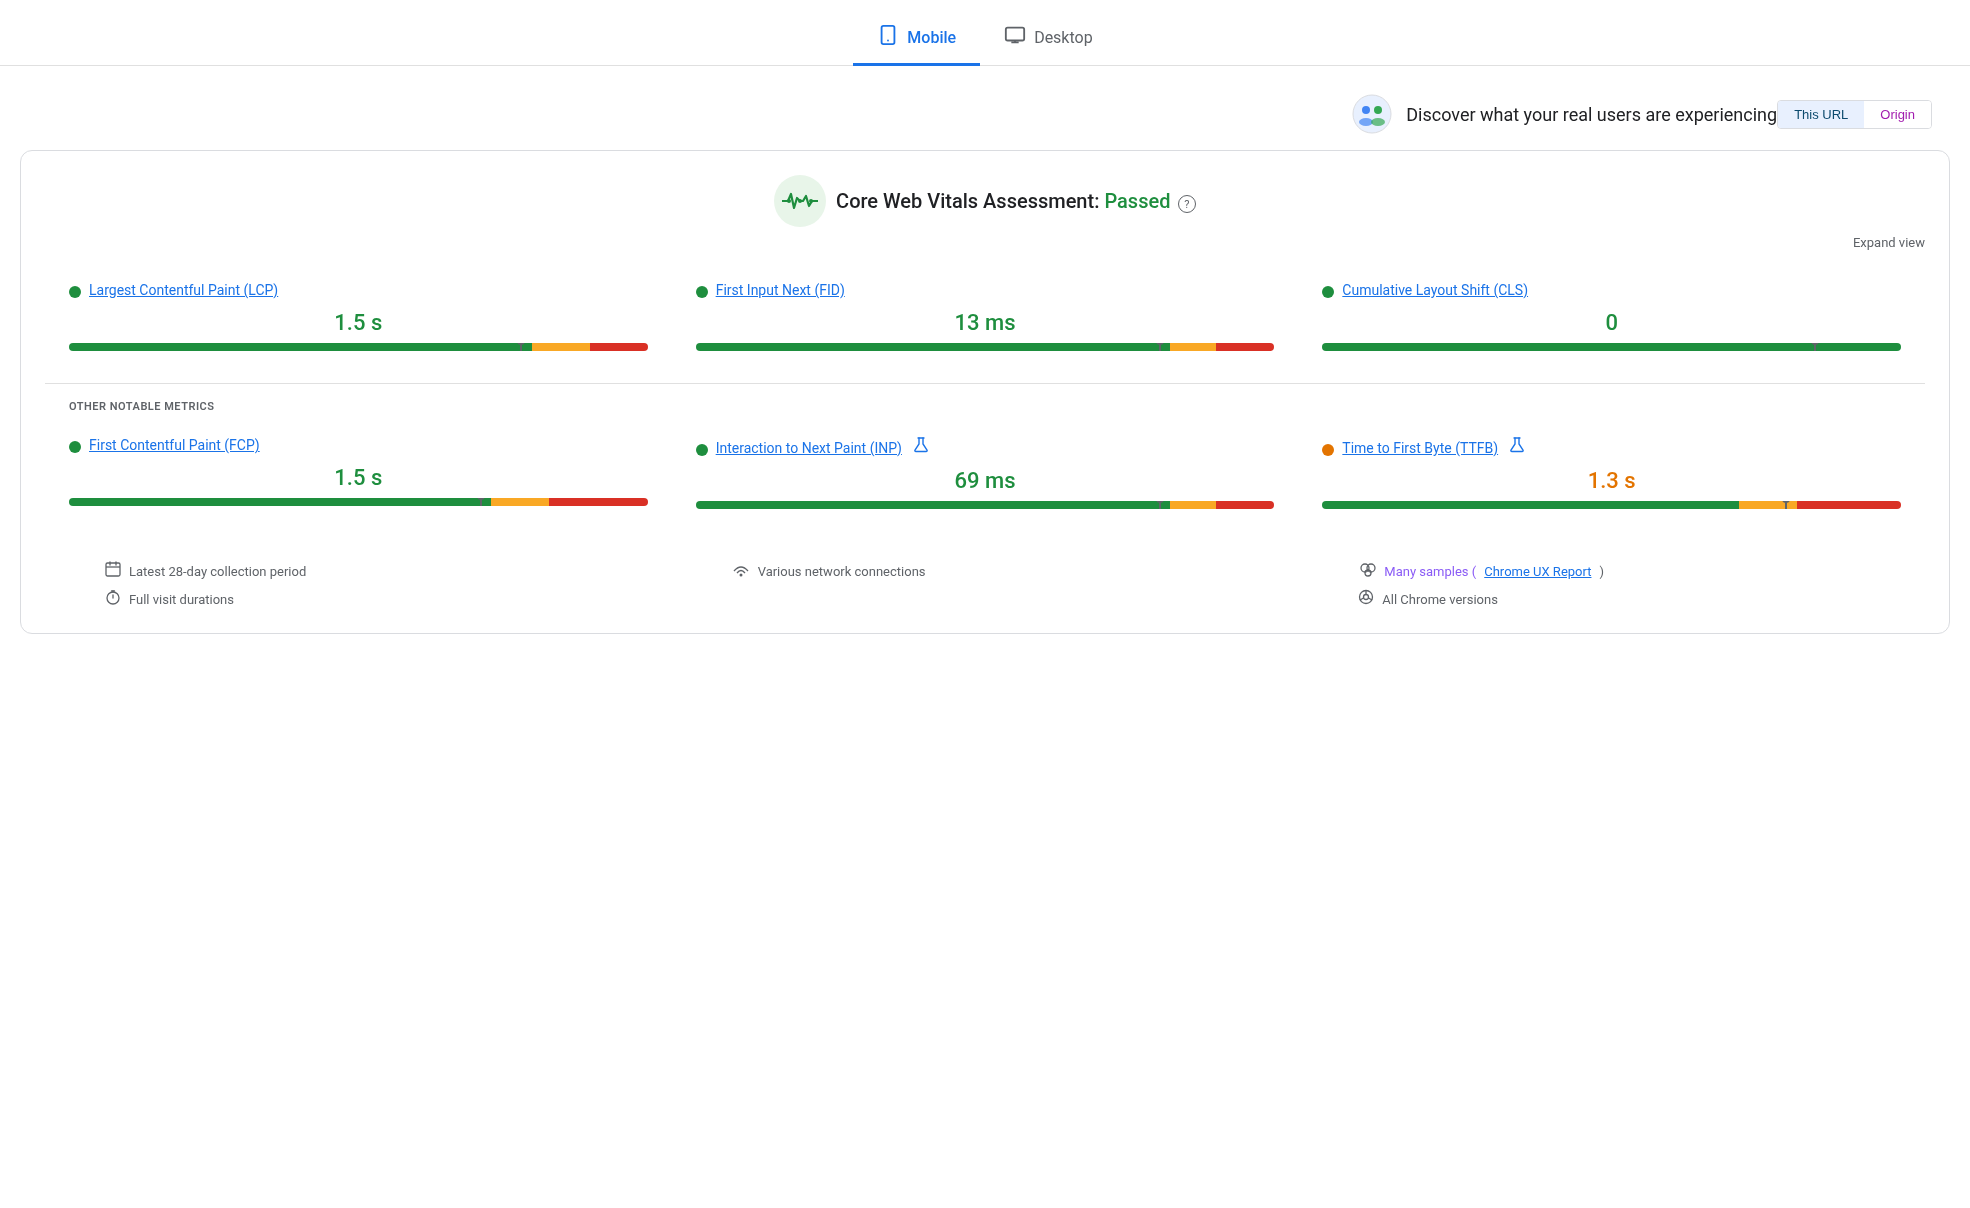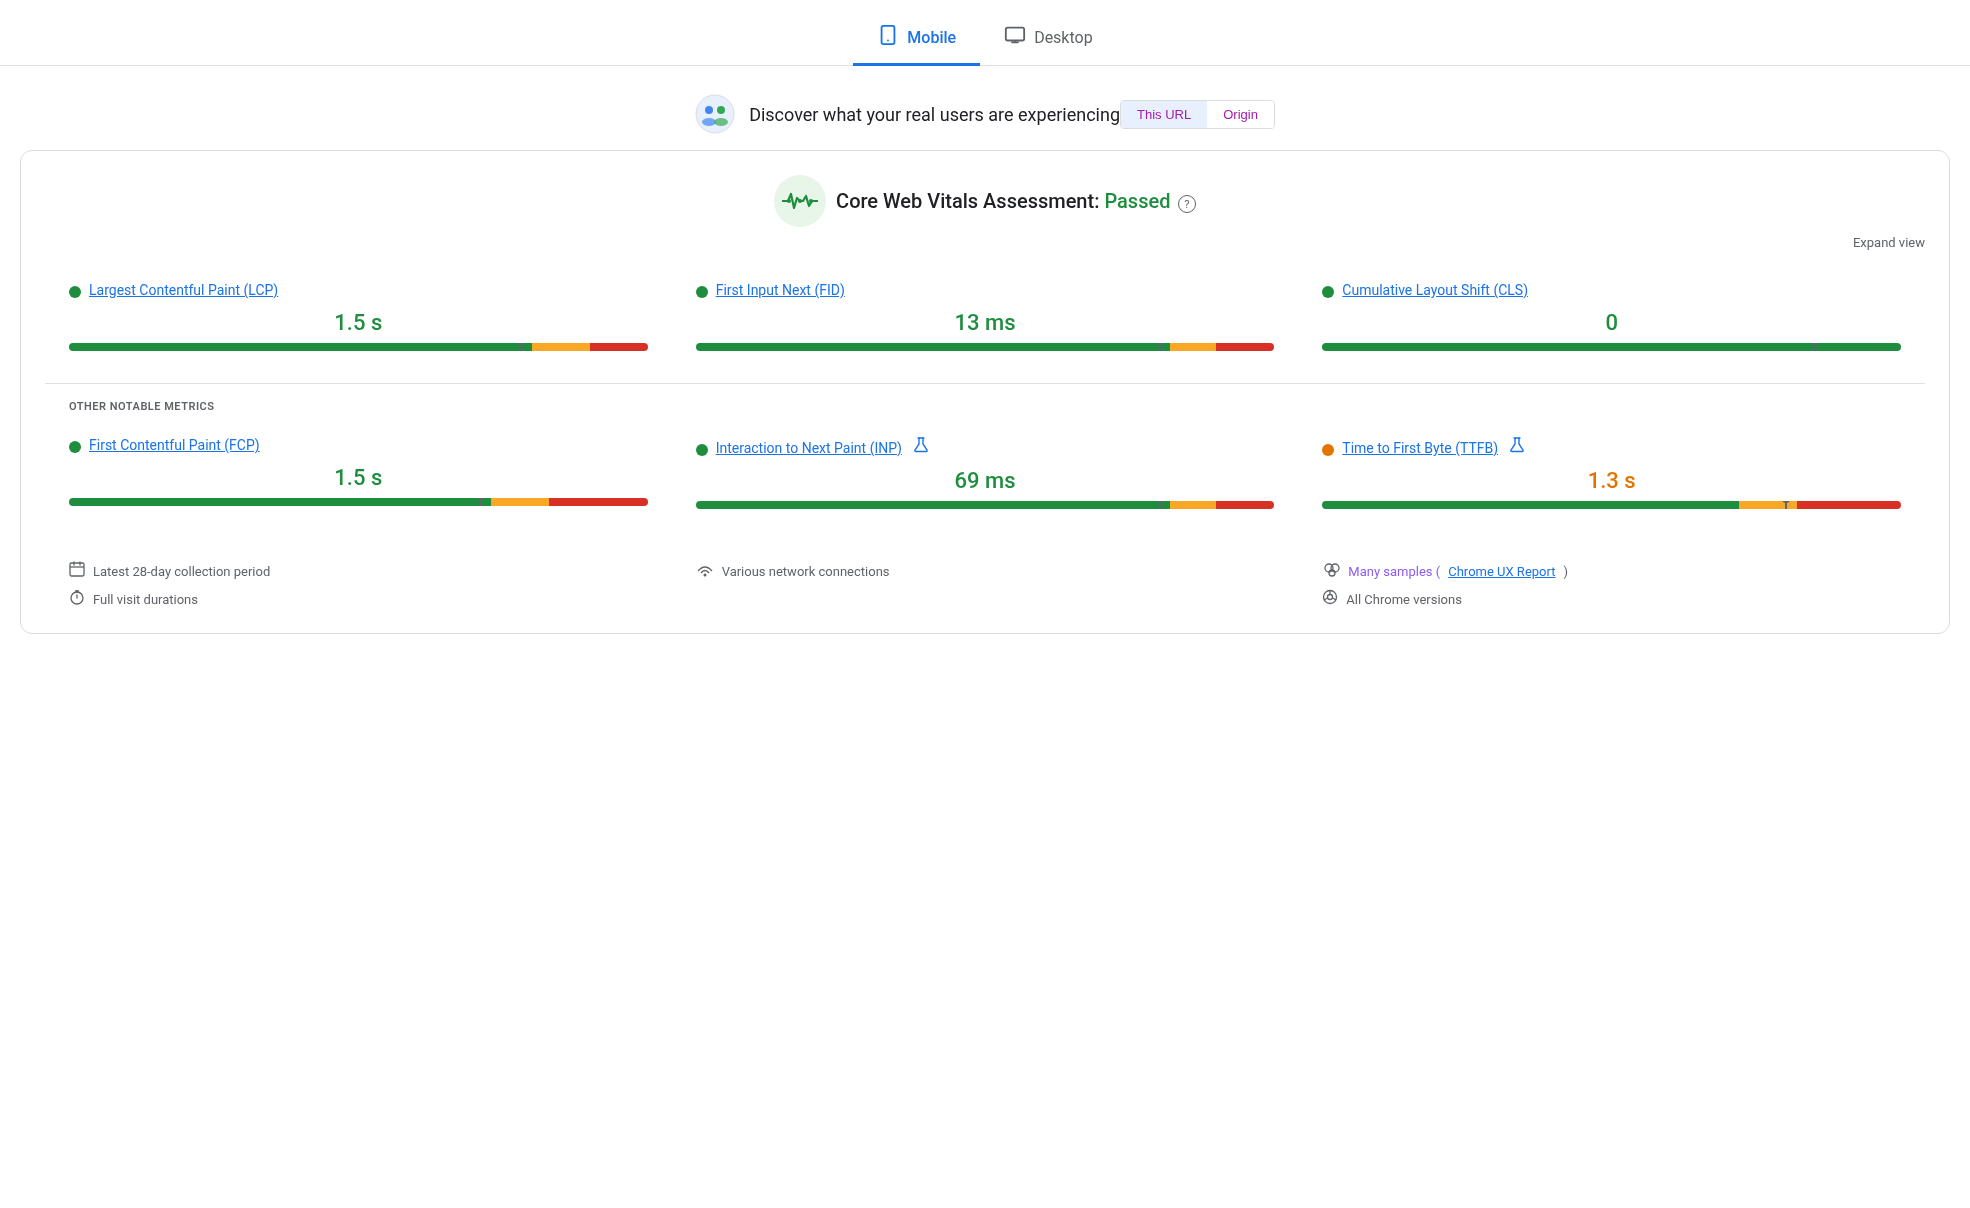--- a/index.html
+++ b/index.html
@@ -36,22 +36,22 @@
       font-weight: 500;
     }
     .tab-icon {
       font-size: 20px;
     }
 
     
     .header-row {
       display: flex;
       align-items: center;
-      justify-content: center;
-      padding: 8px 20px 16px 20px;
+      justify-content: flex-end;
+      padding: 8px 38px 16px 20px;
     }
     .header-left {
       display: flex;
       align-items: center;
       gap: 14px;
     }
     .header-icon {
       width: 40px;
       height: 40px;
     }
@@ -68,21 +68,21 @@
     .url-toggle button {
       padding: 6px 16px;
       font-size: 13px;
       border: none;
       background: #fff;
       cursor: pointer;
       color: #a21caf;
     }
     .url-toggle button.active {
       background: #e8f0fe;
-      color: #a21caf;
+      color: #0c4a6e;
       font-weight: 500;
     }
 
     
     .main-card {
       margin: 0 20px 20px 20px;
       border: 1px solid #dadce0;
       border-radius: 12px;
       padding: 24px;
     }
@@ -237,20 +237,21 @@
       display: flex;
       flex-direction: column;
       gap: 8px;
     }
     .footer-item {
       display: flex;
       align-items: center;
       gap: 8px;
       font-size: 13px;
       color: #5f6368;
+      margin-left: 36px;
     }
     .footer-icon {
       font-size: 16px;
       color: #5f6368;
     }
     .link-text {
       color: #1a73e8;
       text-decoration: underline;
       cursor: pointer;
     }

